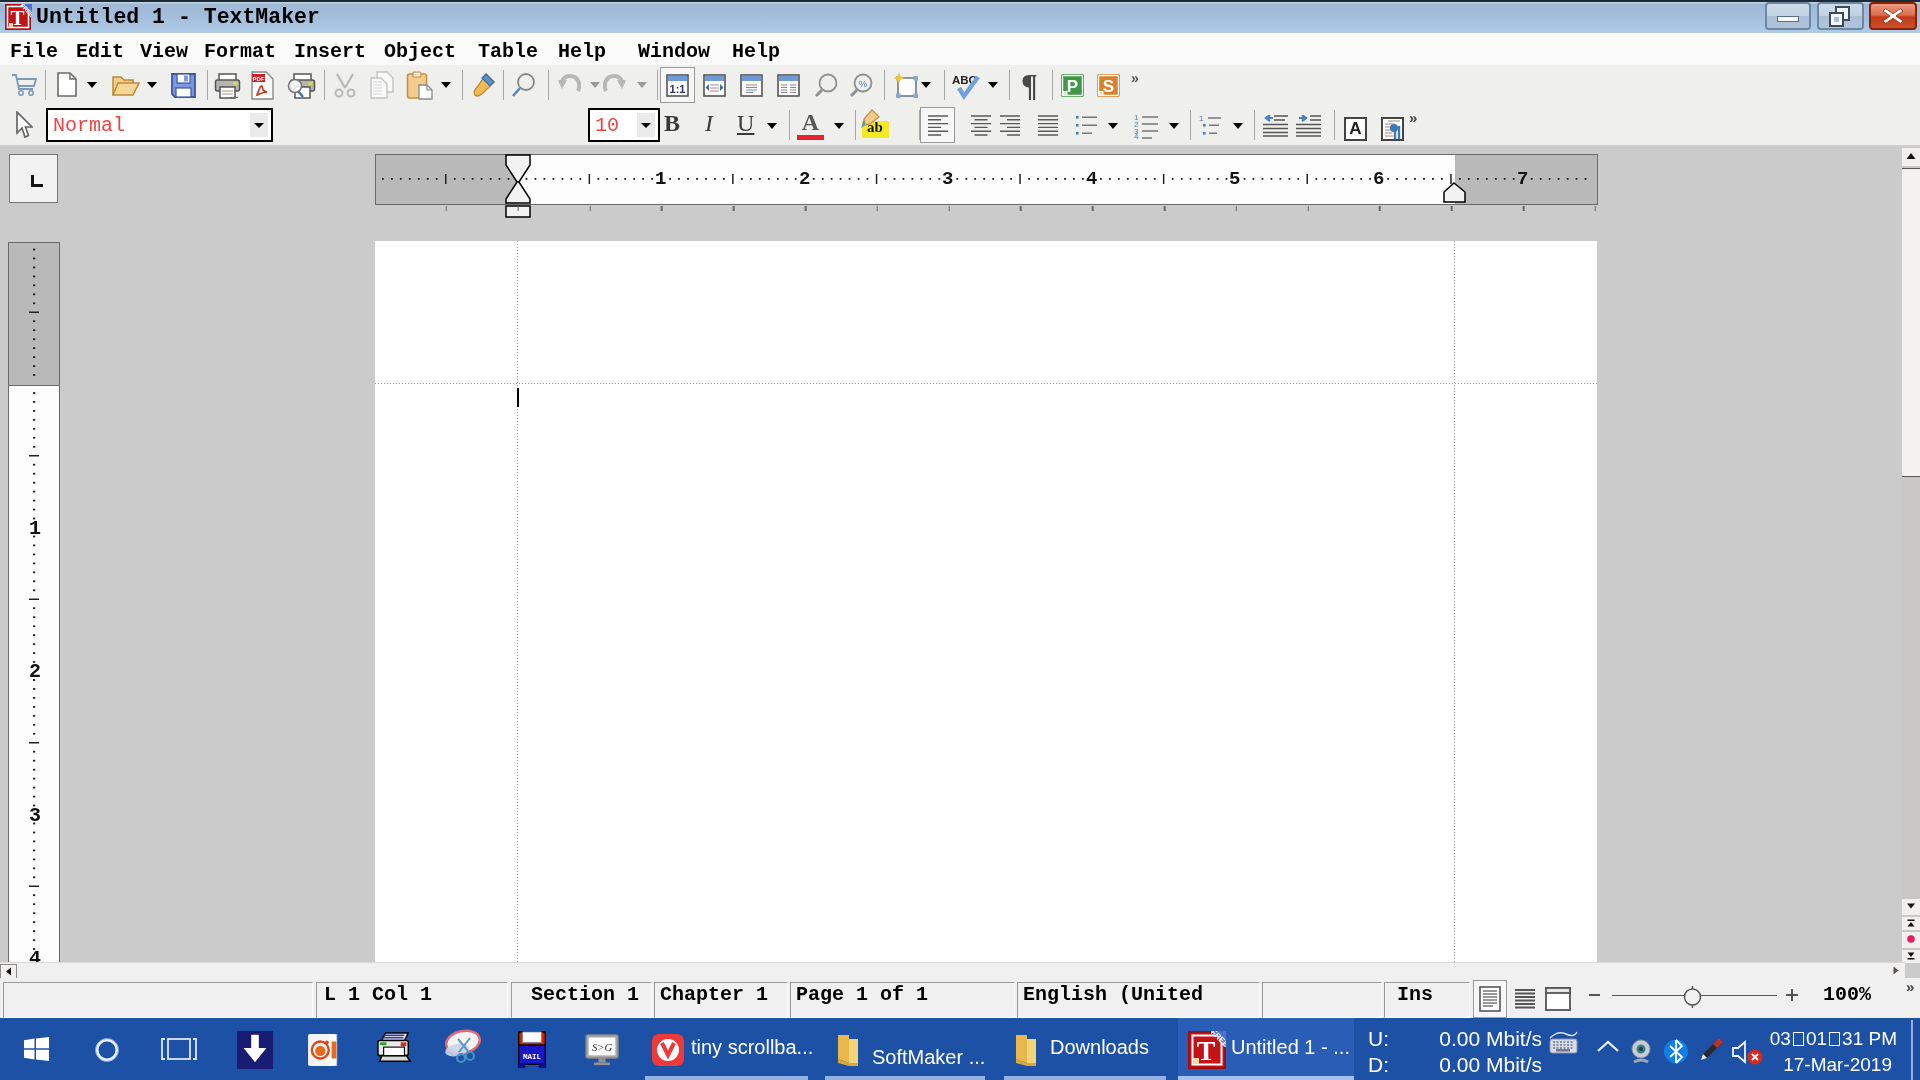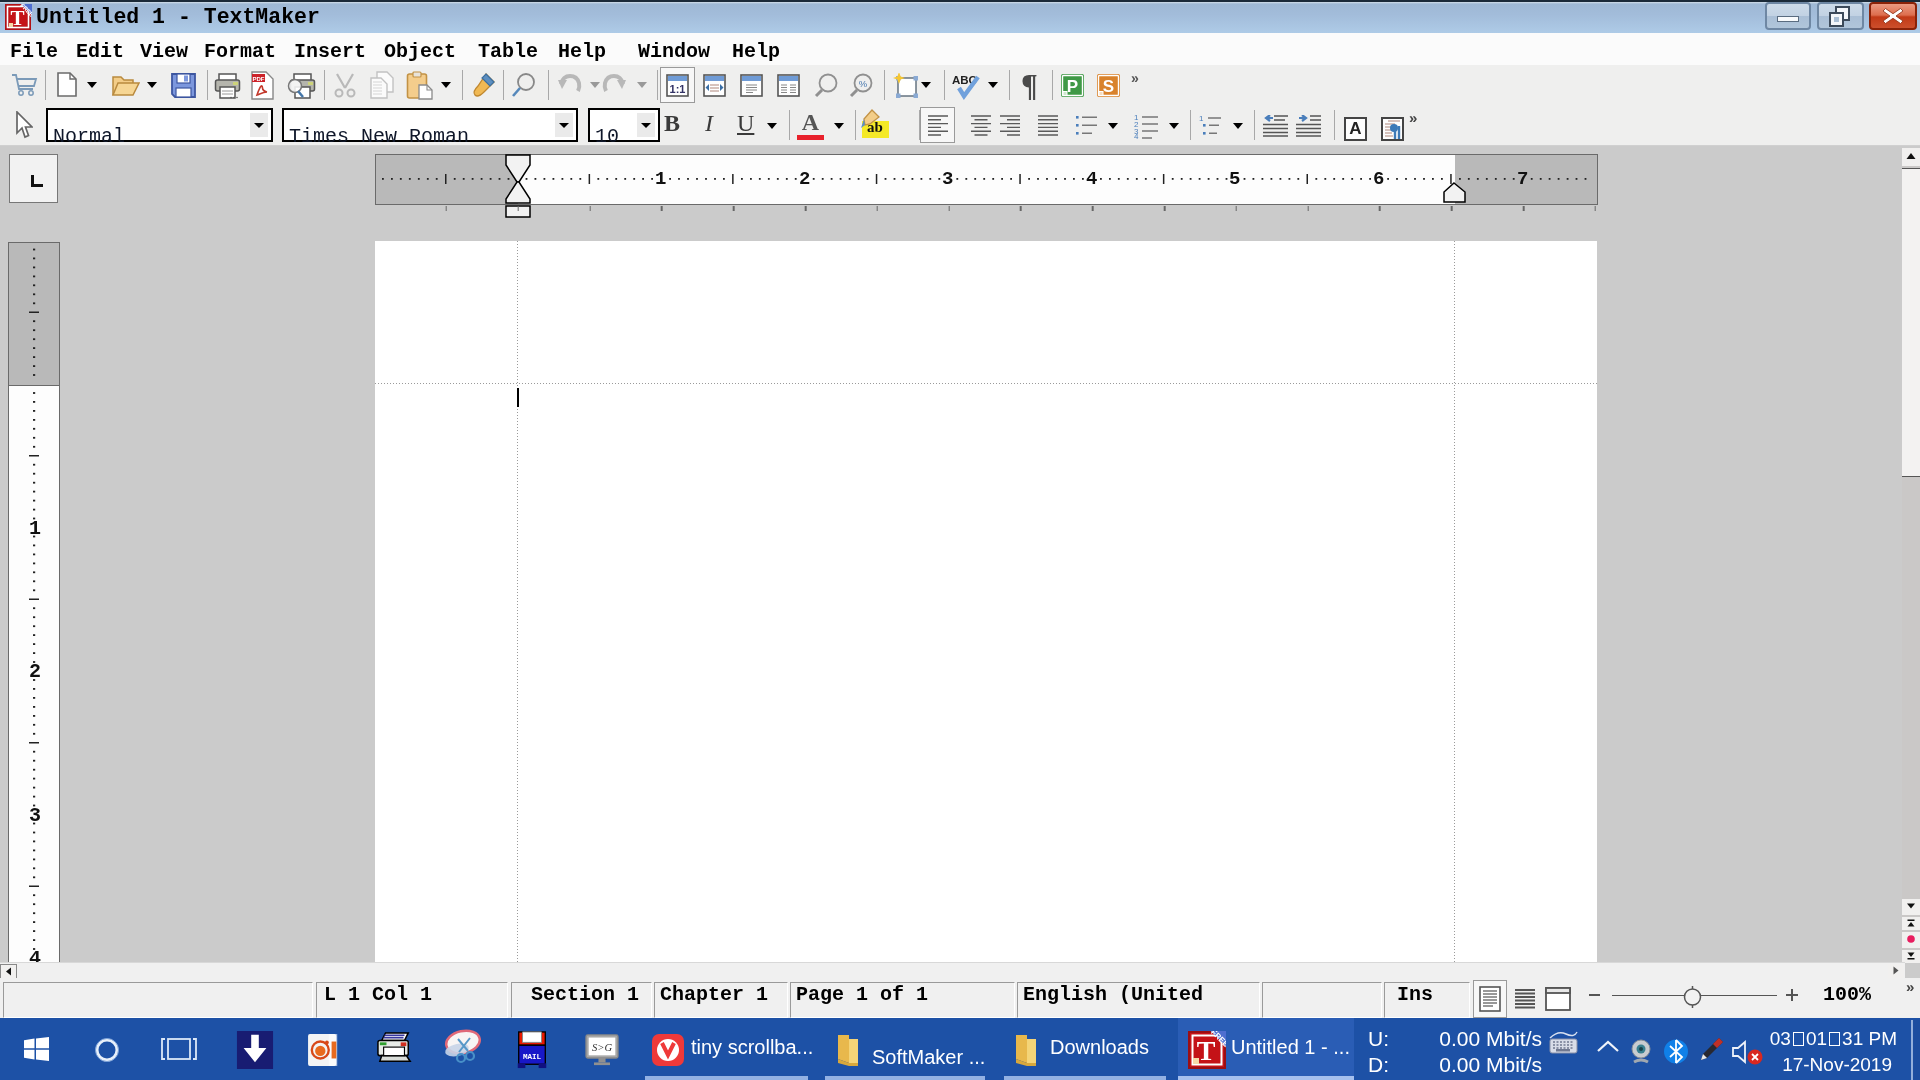--- a/index.html
+++ b/index.html
@@ -10,21 +10,21 @@
 #title{left:36px;top:5px;font:bold 21.5px "Liberation Mono",monospace;color:#000;}
 #menubar{left:0;top:33px;width:1920px;height:32px;background:#fbfbfb;border-bottom:1px solid #e2e2e2;}
 .menuitem{position:absolute;top:7px;font:bold 20px "Liberation Mono",monospace;color:#000;}
 #toolbar1{left:0;top:65px;width:1920px;height:40px;background:#efefee;}
 #toolbar2{left:0;top:105px;width:1920px;height:40px;background:#efefee;border-bottom:1px solid #d0d0d0;}
 .vsep{position:absolute;top:5px;width:1px;height:30px;background:#a8a8a8;}
 .sbtn{position:absolute;left:0;width:18px;background:#f1f0ef;text-align:center;}
 .sbtn svg{display:block;margin:0 auto;}
 .ddarrow{position:absolute;width:0;height:0;border-left:5px solid transparent;border-right:5px solid transparent;border-top:6px solid #000;}
 .combo{top:3px;height:34px;background:#fff;border:2.5px solid #000;box-sizing:border-box;}
-.combotext{position:absolute;left:5px;top:15px;font:20px "Liberation Mono",monospace;color:#0f172a;white-space:pre;}
+.combotext{position:absolute;left:5px;top:4px;font:20px "Liberation Mono",monospace;color:#ef4444;white-space:pre;}
 .combobtn{position:absolute;right:3px;top:3px;width:18px;height:24px;background:#eaeaea;}
 .cbarr{position:absolute;left:4px;top:10px;width:0;height:0;border-left:5px solid transparent;border-right:5px solid transparent;border-top:5.5px solid #000;}
 .fbtn{top:5px;font-size:24px;font-family:"Liberation Serif",serif;color:#3a3a3a;}
 #workarea{left:0;top:146px;width:1920px;height:816px;background:#cbcbcb;}
 #tabbtn{left:9px;top:8px;width:49px;height:49px;background:#f2f2f2;border:1.5px solid #777;box-sizing:border-box;}
 #hruler{left:375px;top:8px;width:1221px;height:49px;background:#fdfdfd;border:1px solid #6a6a6a;}
 #hruler .margL{position:absolute;left:0;top:0;width:142px;height:49px;background:#b9b9b9;}
 #hruler .margR{position:absolute;left:1079px;top:0;width:142px;height:49px;background:#b9b9b9;}
 .rnum{position:absolute;top:13px;font:bold 19px "Liberation Mono",monospace;color:#111;}
 #vruler{left:8px;top:96px;width:50px;height:866px;background:#fdfdfd;border-top:1px solid #6a6a6a;border-left:1px solid #6a6a6a;border-right:1px solid #6a6a6a;}
@@ -245,26 +245,20 @@
     <div class="vsep" style="left:855px"></div>
     <div class="vsep" style="left:919px"></div>
     <div class="vsep" style="left:1190px"></div>
     <div class="vsep" style="left:1254px"></div>
     <div class="vsep" style="left:1334px"></div>
 <svg class="abs" style="left:13px;top:6px" width="20" height="28" viewBox="0 0 20 28">
  <path d="M4 1 L4 22 L9 17 L12 26 L15.5 24.5 L12.5 16 L19 16 Z" fill="#fff" stroke="#666" stroke-width="1.7"></path>
 </svg>
 <div class="abs combo" style="left:46px;width:227px">
       <span class="combotext">Normal</span>
-      <span class="combobtn">
-        <span class="cbarr"></span>
-      </span>
-    </div>
-<div class="abs combo" style="left:282px;width:296px">
-      <span class="combotext">Times New Roman</span>
       <span class="combobtn">
         <span class="cbarr"></span>
       </span>
     </div>
 <div class="abs combo" style="left:588px;width:72px">
       <span class="combotext">10</span>
       <span class="combobtn">
         <span class="cbarr"></span>
       </span>
     </div>
@@ -799,16 +793,16 @@
  <polygon points="4,24 10,22 26,6 22,2 6,18" fill="#282830"></polygon>
  <polygon points="22,2 26,6 20,12 16,8" fill="#c03028"></polygon>
  <polygon points="4,24 10,22 6,18" fill="#e8e8e8"></polygon>
 </svg>
 <svg class="abs" style="left:1731px;top:22px" width="36" height="26" viewBox="0 0 36 26">
  <polygon points="2,8 7,8 14,2 14,22 7,16 2,16" fill="none" stroke="#eef2fa" stroke-width="1.8"></polygon>
  <circle cx="24" cy="17" r="7.5" fill="#d82820"></circle>
  <path d="M21 14 L27 20 M27 14 L21 20" stroke="#fff" stroke-width="1.8"></path>
 </svg>
 <span class="ttext" style="right:23px;top:10px;font-size:19px">03<span class="nbox"></span>01<span class="nbox"></span>31 PM</span>
-<span class="ttext" style="right:28px;top:36px;font-size:19px">17-Nov-2019</span>
+<span class="ttext" style="right:28px;top:36px;font-size:19px">17-Mar-2019</span>
 <div class="abs" style="left:1911px;top:2px;width:2px;height:60px;background:#93aedb;"></div>
 <div class="abs" style="left:1913px;top:2px;width:7px;height:60px;background:#1c4da0;"></div>
 </div>
 
 </body></html>

